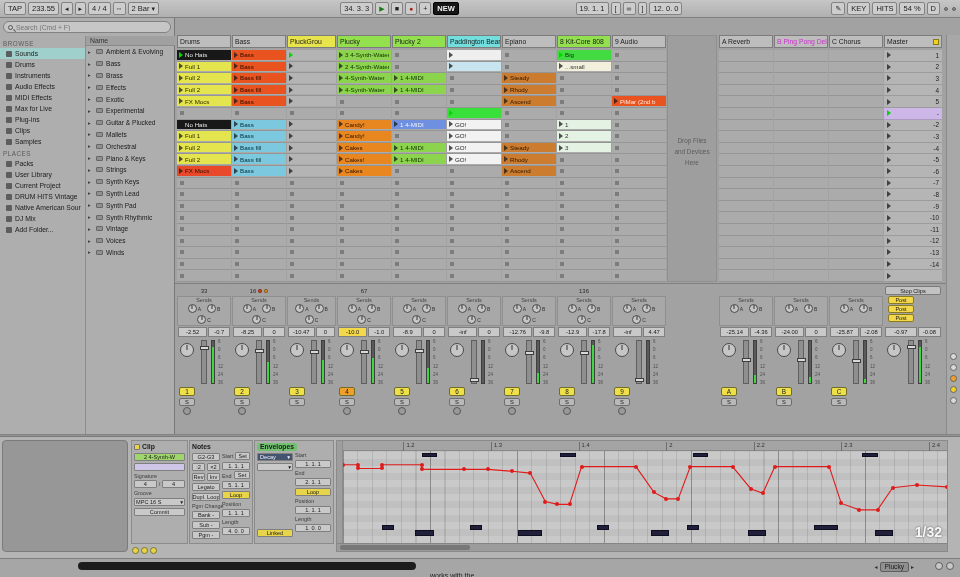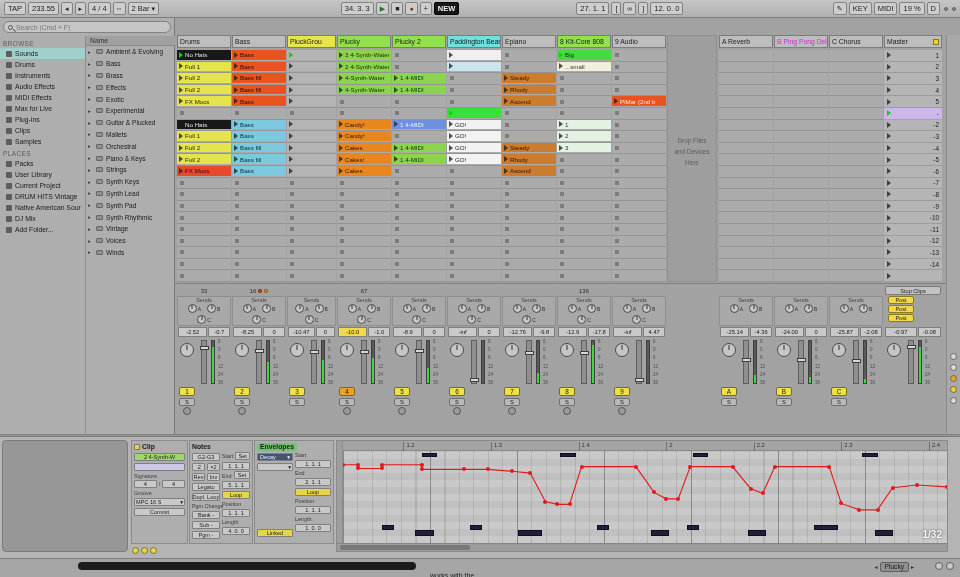--- a/index.html
+++ b/index.html
@@ -105,21 +105,21 @@
 #editor{position:absolute;left:336px;top:3px;width:612px;height:112px;background:#bfbfbf;border:1px solid #8a8a8a}
 #ruler{position:absolute;left:6px;right:0;top:0;height:10px;background:#a4a4a4;border-bottom:1px solid #8a8a8a;font-size:5.8px;color:#333}
 .rlab{position:absolute;top:1px;padding-left:2px;border-left:1px solid #6f6f6f;height:9px}
 #efold{position:absolute;left:0;top:0;bottom:8px;width:6px;background:#9e9e9e;border-right:1px solid #8c8c8c}
 #lanes{position:absolute;left:6px;right:0;top:10px;bottom:8px;background:repeating-linear-gradient(0deg,#c9c9c9 0 7px,#c0c0c0 7px 14px);overflow:hidden}
 #gridoverlay{position:absolute;inset:0;background:repeating-linear-gradient(90deg,rgba(60,60,60,.14) 0 1px,transparent 1px 14.5px),repeating-linear-gradient(90deg,rgba(40,40,40,.30) 0 1px,transparent 1px 87px)}
 #notelayer{position:absolute;inset:0}
 .note{position:absolute;background:#20203a;border:1px solid #0e0e20}
 #envsvg{position:absolute;inset:0;width:100%;height:100%;pointer-events:none}
 .bp{position:absolute;width:4px;height:4px;margin:-2px 0 0 -2px;border-radius:50%;background:#e01b1b}
-#gridlabel{position:absolute;right:5px;bottom:11px;color:#f8f8f8;font-size:10px;font-weight:bold;text-shadow:0 0 2px #444}
+#gridlabel{position:absolute;right:5px;bottom:11px;color:#f8f8f8;font-size:14px;font-weight:bold;text-shadow:0 0 2px #444}
 #escroll{position:absolute;left:0;right:0;bottom:0;height:8px;background:#9c9c9c;border-top:1px solid #858585}
 #ethumb{position:absolute;left:3px;top:1px;width:130px;height:5px;background:#787878;border-radius:2px}
 
 #bottombar{position:absolute;left:0;top:558px;width:960px;height:19px;background:#a6a6a6;border-top:1px solid #7e7e7e}
 #hthumb{position:absolute;left:78px;top:3px;width:338px;height:8px;background:#1c1c1c;border-radius:4px}
 #infofrag{position:absolute;left:430px;top:13px;font-size:7px;color:#222;height:6px;overflow:hidden;line-height:7px}
 #cliptab{position:absolute;right:46px;top:2px;height:11px;display:flex;gap:2px;align-items:center}
 .tabarrow{font-size:6px;color:#333}
 #cliptabchip{height:10px;background:#8f8f8f;border:1px solid #5f5f5f;border-radius:2px;padding:0 4px;font-size:6.6px;display:flex;align-items:center}
 #bbr{position:absolute;right:6px;top:3px;display:flex;gap:3px}
@@ -142,30 +142,30 @@
         <span class="tico">▾</span>
       </div>
     <div class="tsp1"></div>
     <div class="tbox">34. 3. 3</div>
     <div class="tbox tico green">▶</div>
     <div class="tbox tico">■</div>
     <div class="tbox tico red">●</div>
     <div class="tbox tico">+</div>
     <div class="tbox dark">NEW</div>
     <div class="tsp2"></div>
-    <div class="tbox">27. 1. 1</div>
+    <div class="tbox">19. 1. 1</div>
     <div class="tbox tico">[</div>
     <div class="tbox tico">∞</div>
     <div class="tbox tico">]</div>
     <div class="tbox">12. 0. 0</div>
     <div class="tsp3"></div>
     <div class="tbox tico">✎</div>
     <div class="tbox">KEY</div>
-    <div class="tbox">MIDI</div>
-    <div class="tbox">19 %</div>
+    <div class="tbox">HITS</div>
+    <div class="tbox">54 %</div>
     <div class="tbox">D</div>
     <span class="led"></span>
     <span class="led"></span>
   </header>
 
   <div id="workspace">
     <aside id="browser">
       <div id="search">
         <span class="mag"></span>
         <input id="searchinput" readonly="" placeholder="Search (Cmd + F)" style="">

